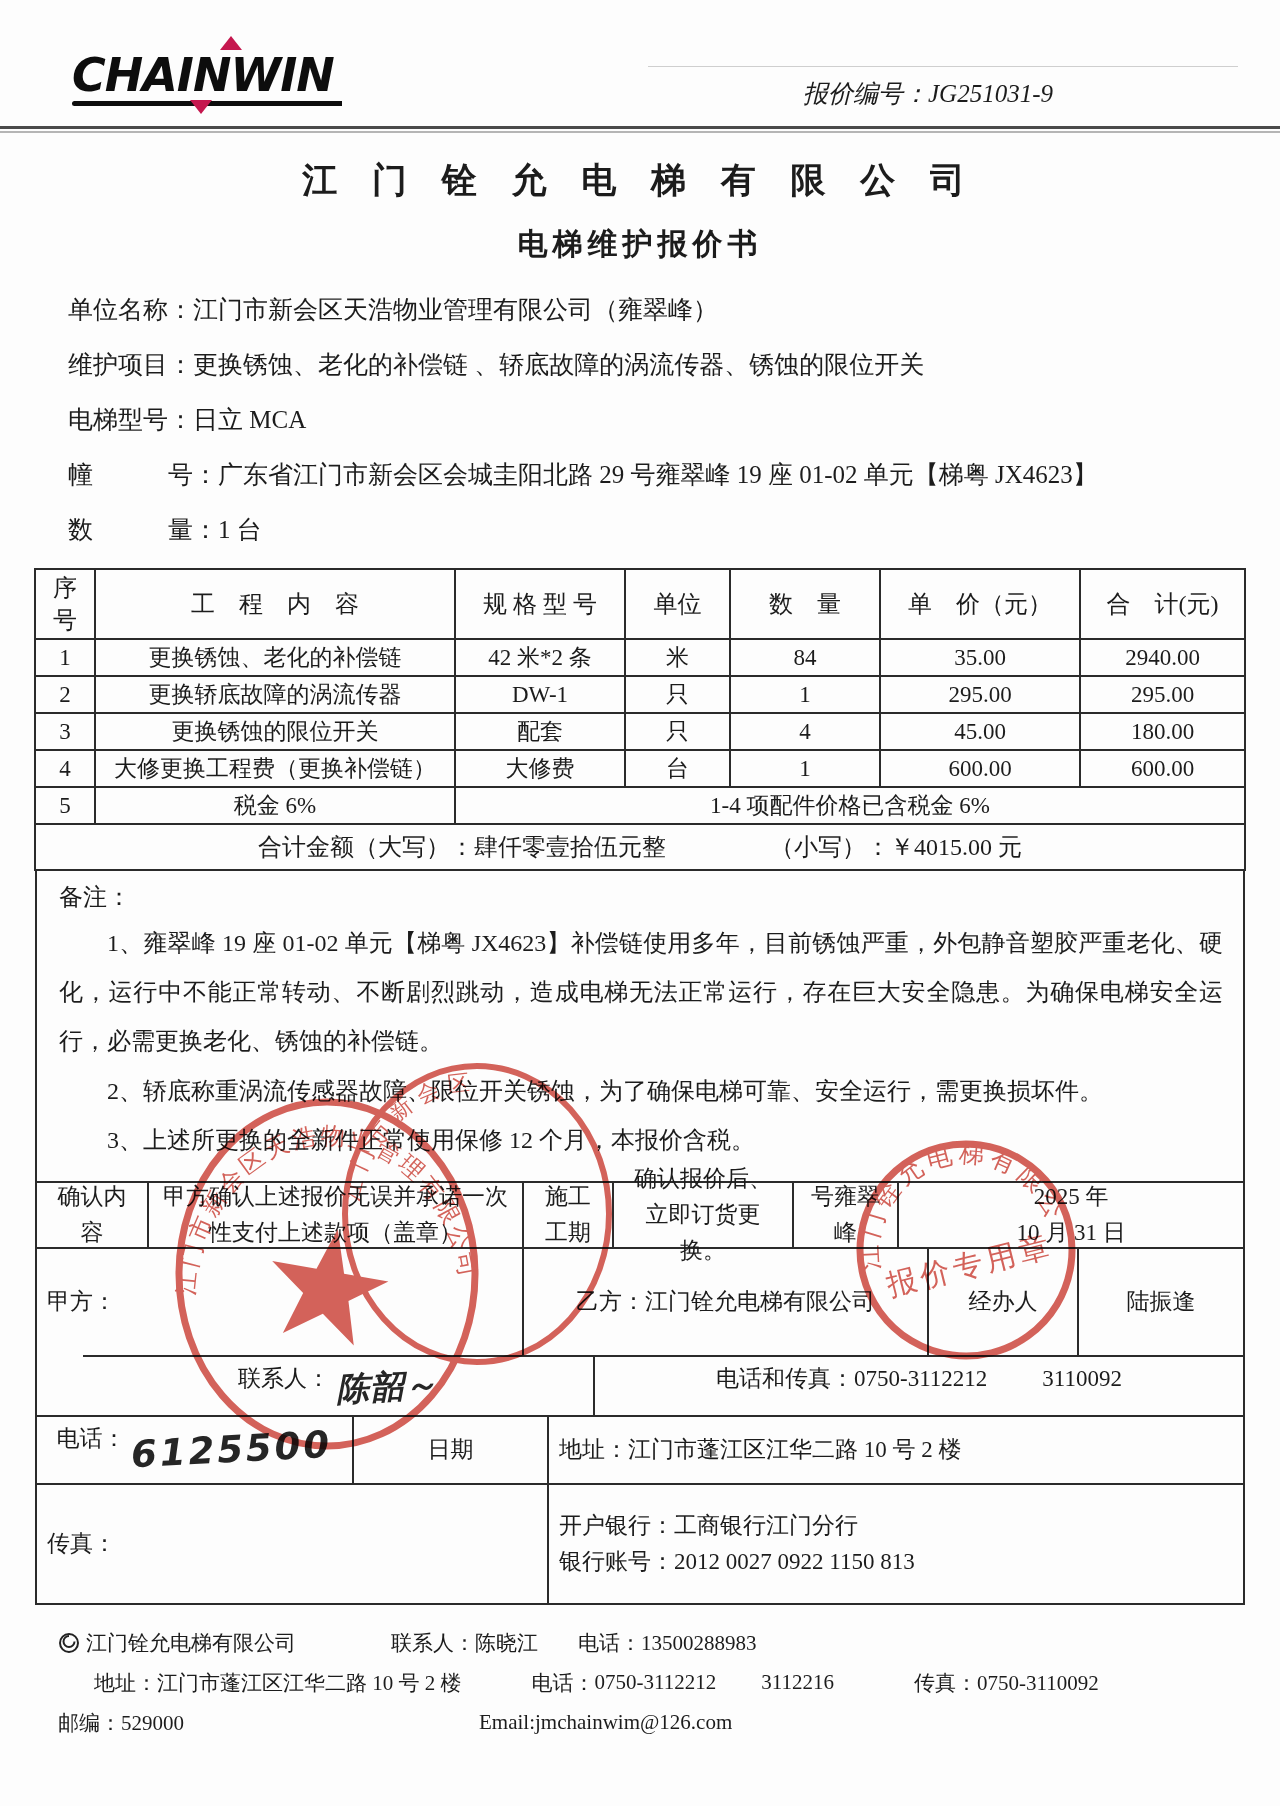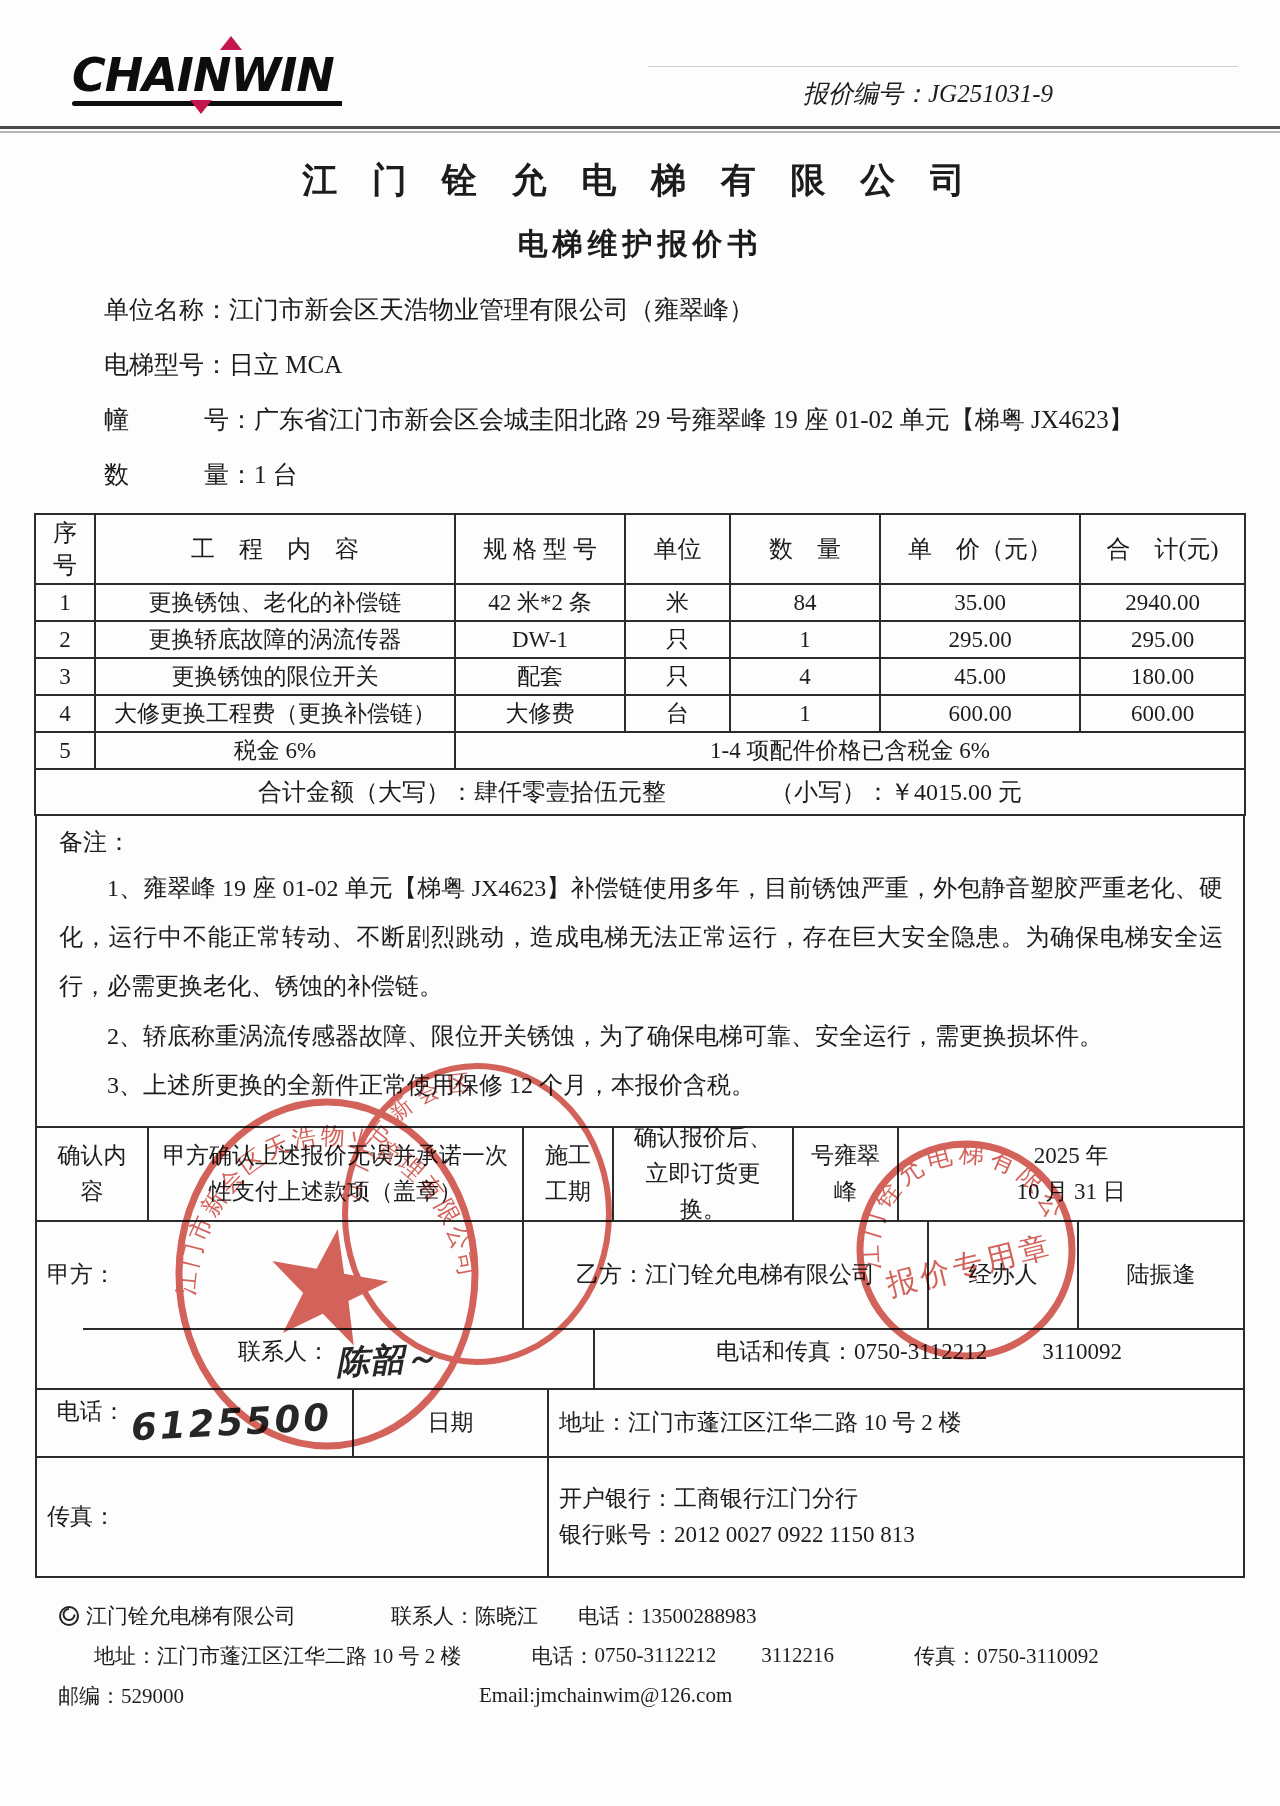--- a/index.html
+++ b/index.html
@@ -24,21 +24,21 @@
   .quote-no { font-size:25px; padding:10px 30px 6px 0; border-top:1px solid #cfcfcf; min-width:590px; text-align:center; }
   .rule { margin-top:10px; border-top:3px solid #4a4a4a; border-bottom:2px solid #b5b5b5; height:7px; }
 
   
   .t1 { text-align:center; font-size:35px; font-weight:600; letter-spacing:13px; margin-top:24px; }
   .t2 { text-align:center; font-size:30px; font-weight:600; letter-spacing:5px; margin-top:20px; }
 
   
   .fields { margin:28px 40px 0 68px; }
   .field  { font-size:25px; margin-bottom:22px; white-space:nowrap; }
-  .field .lab { display:inline-block;margin-left:36px; }
+  .field .lab { display:inline-block; }
 
   
   table.main { width:1210px; margin:4px auto 0; border-collapse:collapse; table-layout:fixed; }
   table.main td { border:2px solid #2b2b2b; text-align:center; font-size:23px; padding:2px 6px; overflow:hidden; }
   table.main tr.h td { height:68px; font-size:24px; }
   table.main tr.r td { height:36px; }
   .total-cell { height:46px; }
   .total-flex { display:flex; justify-content:center; gap:104px; align-items:center; font-size:24px; }
 
   
@@ -47,21 +47,21 @@
   .notes p { line-height:2.05; text-indent:2em; text-align:justify; }
 
   
   .confirm { width:1210px; margin:-2px auto 0; border:2px solid #2b2b2b; }
   .crow { display:flex; border-top:2px solid #2b2b2b; }
   .crow:first-child { border-top:none; }
   .ccell { border-left:2px solid #2b2b2b; display:flex; flex-direction:column; justify-content:center;
            align-items:center; text-align:center; font-size:23px; padding:4px 10px; line-height:1.55; }
   .ccell:first-child { border-left:none; }
   .ccell.left { align-items:flex-start; text-align:left; }
-  .r1 { height:92px; } .r2 { height:108px; } .r3 { height:60px;margin-left:46px; } .r4 { height:68px; } .r5 { height:120px; }
+  .r1 { height:64px; } .r2 { height:108px; } .r3 { height:60px;margin-left:46px; } .r4 { height:68px; } .r5 { height:120px; }
   .hand { font-family:"DejaVu Sans","Liberation Sans",sans-serif; font-style:italic; font-weight:600;
           font-size:33px; transform:rotate(-3deg); color:#262626; margin-left:6px; letter-spacing:1px; }
   .hand.num { font-size:37px; letter-spacing:3px; }
   .inline-row { display:flex; flex-direction:row; align-items:center; }
 
   
   .project { width:1210px; margin:10px auto 0; border:2px solid #2b2b2b; font-size:24px; padding:12px 14px; }
 
   
   .foot { margin:24px 55px 0 58px; font-size:21px; }
@@ -89,20 +89,21 @@
       <span>报价编号：</span><span>JG251031-9</span>
     </div>
   </div>
   <div class="rule"></div>
 
   <div class="t1">江 门 铨 允 电 梯 有 限 公 司</div>
   <div class="t2">电梯维护报价书</div>
 
   <div class="fields">
     <div class="field"><span class="lab">单位名称：</span><span>江门市新会区天浩物业管理有限公司（雍翠峰）</span></div>
+    <div class="field"><span class="lab">维护项目：</span><span>更换锈蚀、老化的补偿链 、轿底故障的涡流传器、锈蚀的限位开关</span></div>
     <div class="field"><span class="lab">电梯型号：</span><span>日立 MCA</span></div>
     <div class="field"><span class="lab">幢　　　号：</span><span>广东省江门市新会区会城圭阳北路 29 号雍翠峰 19 座 01-02 单元【梯粤 JX4623】</span></div>
     <div class="field"><span class="lab">数　　　量：</span><span>1 台</span></div>
   </div>
 
   <table class="main">
     <colgroup>
         <col style="width:60px">
         <col style="width:360px">
         <col style="width:170px">

